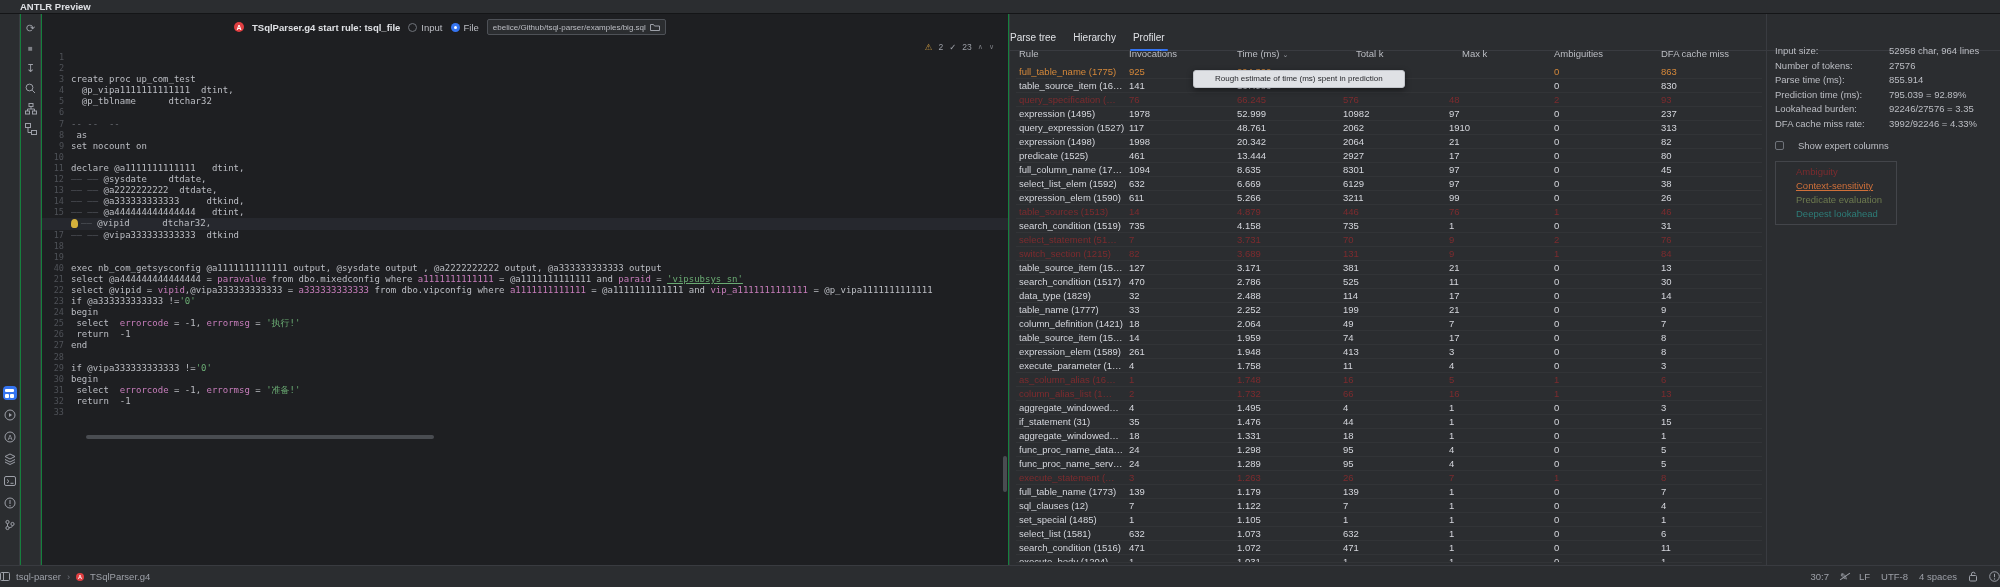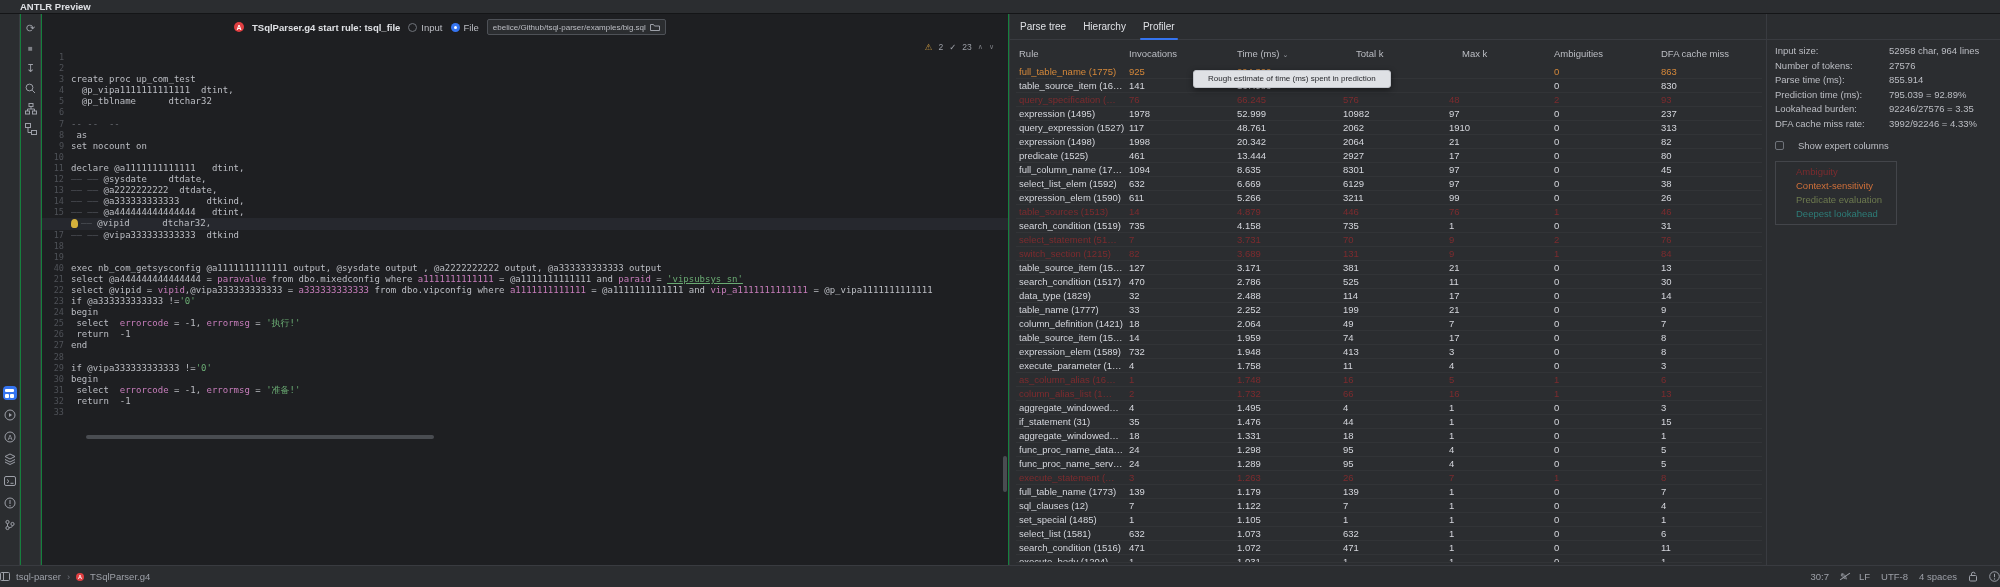--- a/index.html
+++ b/index.html
@@ -49,21 +49,21 @@
   .code .h{color:#55585e}
   .code .p{color:#c77dbb}
   .code .s{color:#6aab73}
   .code .u{color:#6aab73;text-decoration:underline}
   .bulb{display:inline-block;width:7px;height:9px;margin-right:3px;border-radius:50% 50% 35% 35%;background:#d6b23c;vertical-align:middle}
   .hscroll{position:absolute;left:44px;top:421px;width:348px;height:4px;background:#4e5157;border-radius:2px;opacity:.9}
   .vthumb{position:absolute;right:1px;top:404px;width:4px;height:36px;background:#4e5157;border-radius:2px;opacity:.9}
 
   
   .right-pane{position:absolute;left:1009px;top:14px;right:0;bottom:22px;background:#2b2d30;border-left:1px solid #393b40}
-  .tabs{position:absolute;left:0;top:0;right:0;height:26px;border-bottom:1px solid #393b40;display:flex;align-items:center;padding-left:10px;gap:17px;font-size:10px;color:#dfe1e5}
+  .tabs{position:absolute;left:0;top:11px;right:0;height:26px;border-bottom:1px solid #393b40;display:flex;align-items:center;gap:17px;font-size:10px;color:#dfe1e5}
   .tab{height:26px;line-height:26px;position:relative;cursor:default}
   .tab.active::after{content:"";position:absolute;left:-3px;right:-3px;bottom:0;height:2px;background:#3574f0;border-radius:1px}
 
   .table{position:absolute;left:6px;top:27px;width:746px;bottom:0;overflow:hidden;font-size:9.5px}
   .thead{display:grid;grid-template-columns:110px 108px 106px 106px 105px 107px 1fr;height:24px;align-items:center;color:#bcbec4}
   .thead .tc.shift{padding-left:16px}
   .tc{padding-left:3px;padding-right:8px;overflow:hidden;white-space:nowrap;text-overflow:clip}
   .trow{display:grid;grid-template-columns:110px 108px 106px 106px 105px 107px 1fr;height:14px;line-height:14px;color:#d5d7dd;border-bottom:1px solid rgba(255,255,255,.035)}
   .trow.top{color:#d5883a}
   .trow.red{color:#7d2b2e}
@@ -72,21 +72,21 @@
 
   .infopanel{position:absolute;left:756px;top:0;right:0;bottom:0;border-left:1px solid #393b40;padding:30px 0 0 8px;font-size:9.5px;color:#bcbec4}
   .stat{display:flex;height:14.5px;line-height:14.5px}
   .stat .lab{width:114px}
   .cbrow{display:flex;align-items:center;gap:14px;margin-top:7px;height:14px}
   .cbox{width:9px;height:9px;border:1px solid #6f737a;border-radius:2px;background:transparent}
   .legendbox{margin-top:9px;width:122px;border:1px solid #43454a;padding:3px 20px}
   .leg{height:14px;line-height:14px;white-space:nowrap}
 
   
-  .tooltip{position:absolute;left:1193px;top:70px;height:18px;line-height:16px;padding:0 14px;background:#dfe1e5;color:#27282c;font-size:8px;border:1px solid #c2c5cb;border-radius:3px;box-shadow:0 2px 6px rgba(0,0,0,.45);white-space:nowrap;z-index:5}
+  .tooltip{position:absolute;left:1193px;top:70px;height:18px;line-height:16px;padding:0 21px;background:#dfe1e5;color:#27282c;font-size:8px;border:1px solid #c2c5cb;border-radius:3px;box-shadow:0 2px 6px rgba(0,0,0,.45);white-space:nowrap;z-index:5}
 
   
   .statusbar{position:absolute;left:0;bottom:0;width:100%;height:22px;background:#2b2d30;border-top:1px solid #393b40;display:flex;align-items:center;font-size:9.5px;color:#9da0a8;padding:0 0}
   .sb-left{display:flex;align-items:center;gap:6px}
   .sb-right{margin-left:auto;display:flex;align-items:center;gap:11px}
   .crumb-sep{color:#6f737a}
   .mini-dot{width:8px;height:8px;border-radius:50%;background:#e03e41;color:#fff;font-size:5.5px;font-weight:bold;display:flex;align-items:center;justify-content:center}
   .pen{position:relative;display:inline-block}
   .pen i{position:absolute;left:-1px;top:5px;width:12px;height:1px;background:#9da0a8;transform:rotate(-35deg)}
   .sbic{display:flex;align-items:center}
@@ -447,21 +447,21 @@
             <div class="tc">table_source_item (15…</div>
             <div class="tc">14</div>
             <div class="tc">1.959</div>
             <div class="tc">74</div>
             <div class="tc">17</div>
             <div class="tc">0</div>
             <div class="tc">8</div>
           </div>
           <div class="trow">
             <div class="tc">expression_elem (1589)</div>
-            <div class="tc">732</div>
+            <div class="tc">261</div>
             <div class="tc">1.948</div>
             <div class="tc">413</div>
             <div class="tc">3</div>
             <div class="tc">0</div>
             <div class="tc">8</div>
           </div>
           <div class="trow">
             <div class="tc">execute_parameter (1…</div>
             <div class="tc">4</div>
             <div class="tc">1.758</div>
@@ -625,21 +625,21 @@
             <span class="lab">DFA cache miss rate:</span>
             <span class="val">3992/92246 = 4.33%</span>
           </div>
         </div>
       <div class="cbrow">
         <span class="cbox"></span>
         <span>Show expert columns</span>
       </div>
       <div class="legendbox" id="legend">
           <div class="leg" style="color: rgb(125, 43, 46);">Ambiguity</div>
-          <div class="leg" style="color: rgb(208, 112, 58);">Context-sensitivity</div>
+          <div class="leg" style="color: rgb(208, 112, 58); text-decoration: underline;">Context-sensitivity</div>
           <div class="leg" style="color: rgb(109, 122, 79);">Predicate evaluation</div>
           <div class="leg" style="color: rgb(45, 125, 120);">Deepest lookahead</div>
         </div>
     </div>
   </div>
 
   <div class="tooltip">Rough estimate of time (ms) spent in prediction</div>
 
   <div class="statusbar">
     <div class="sb-left">

